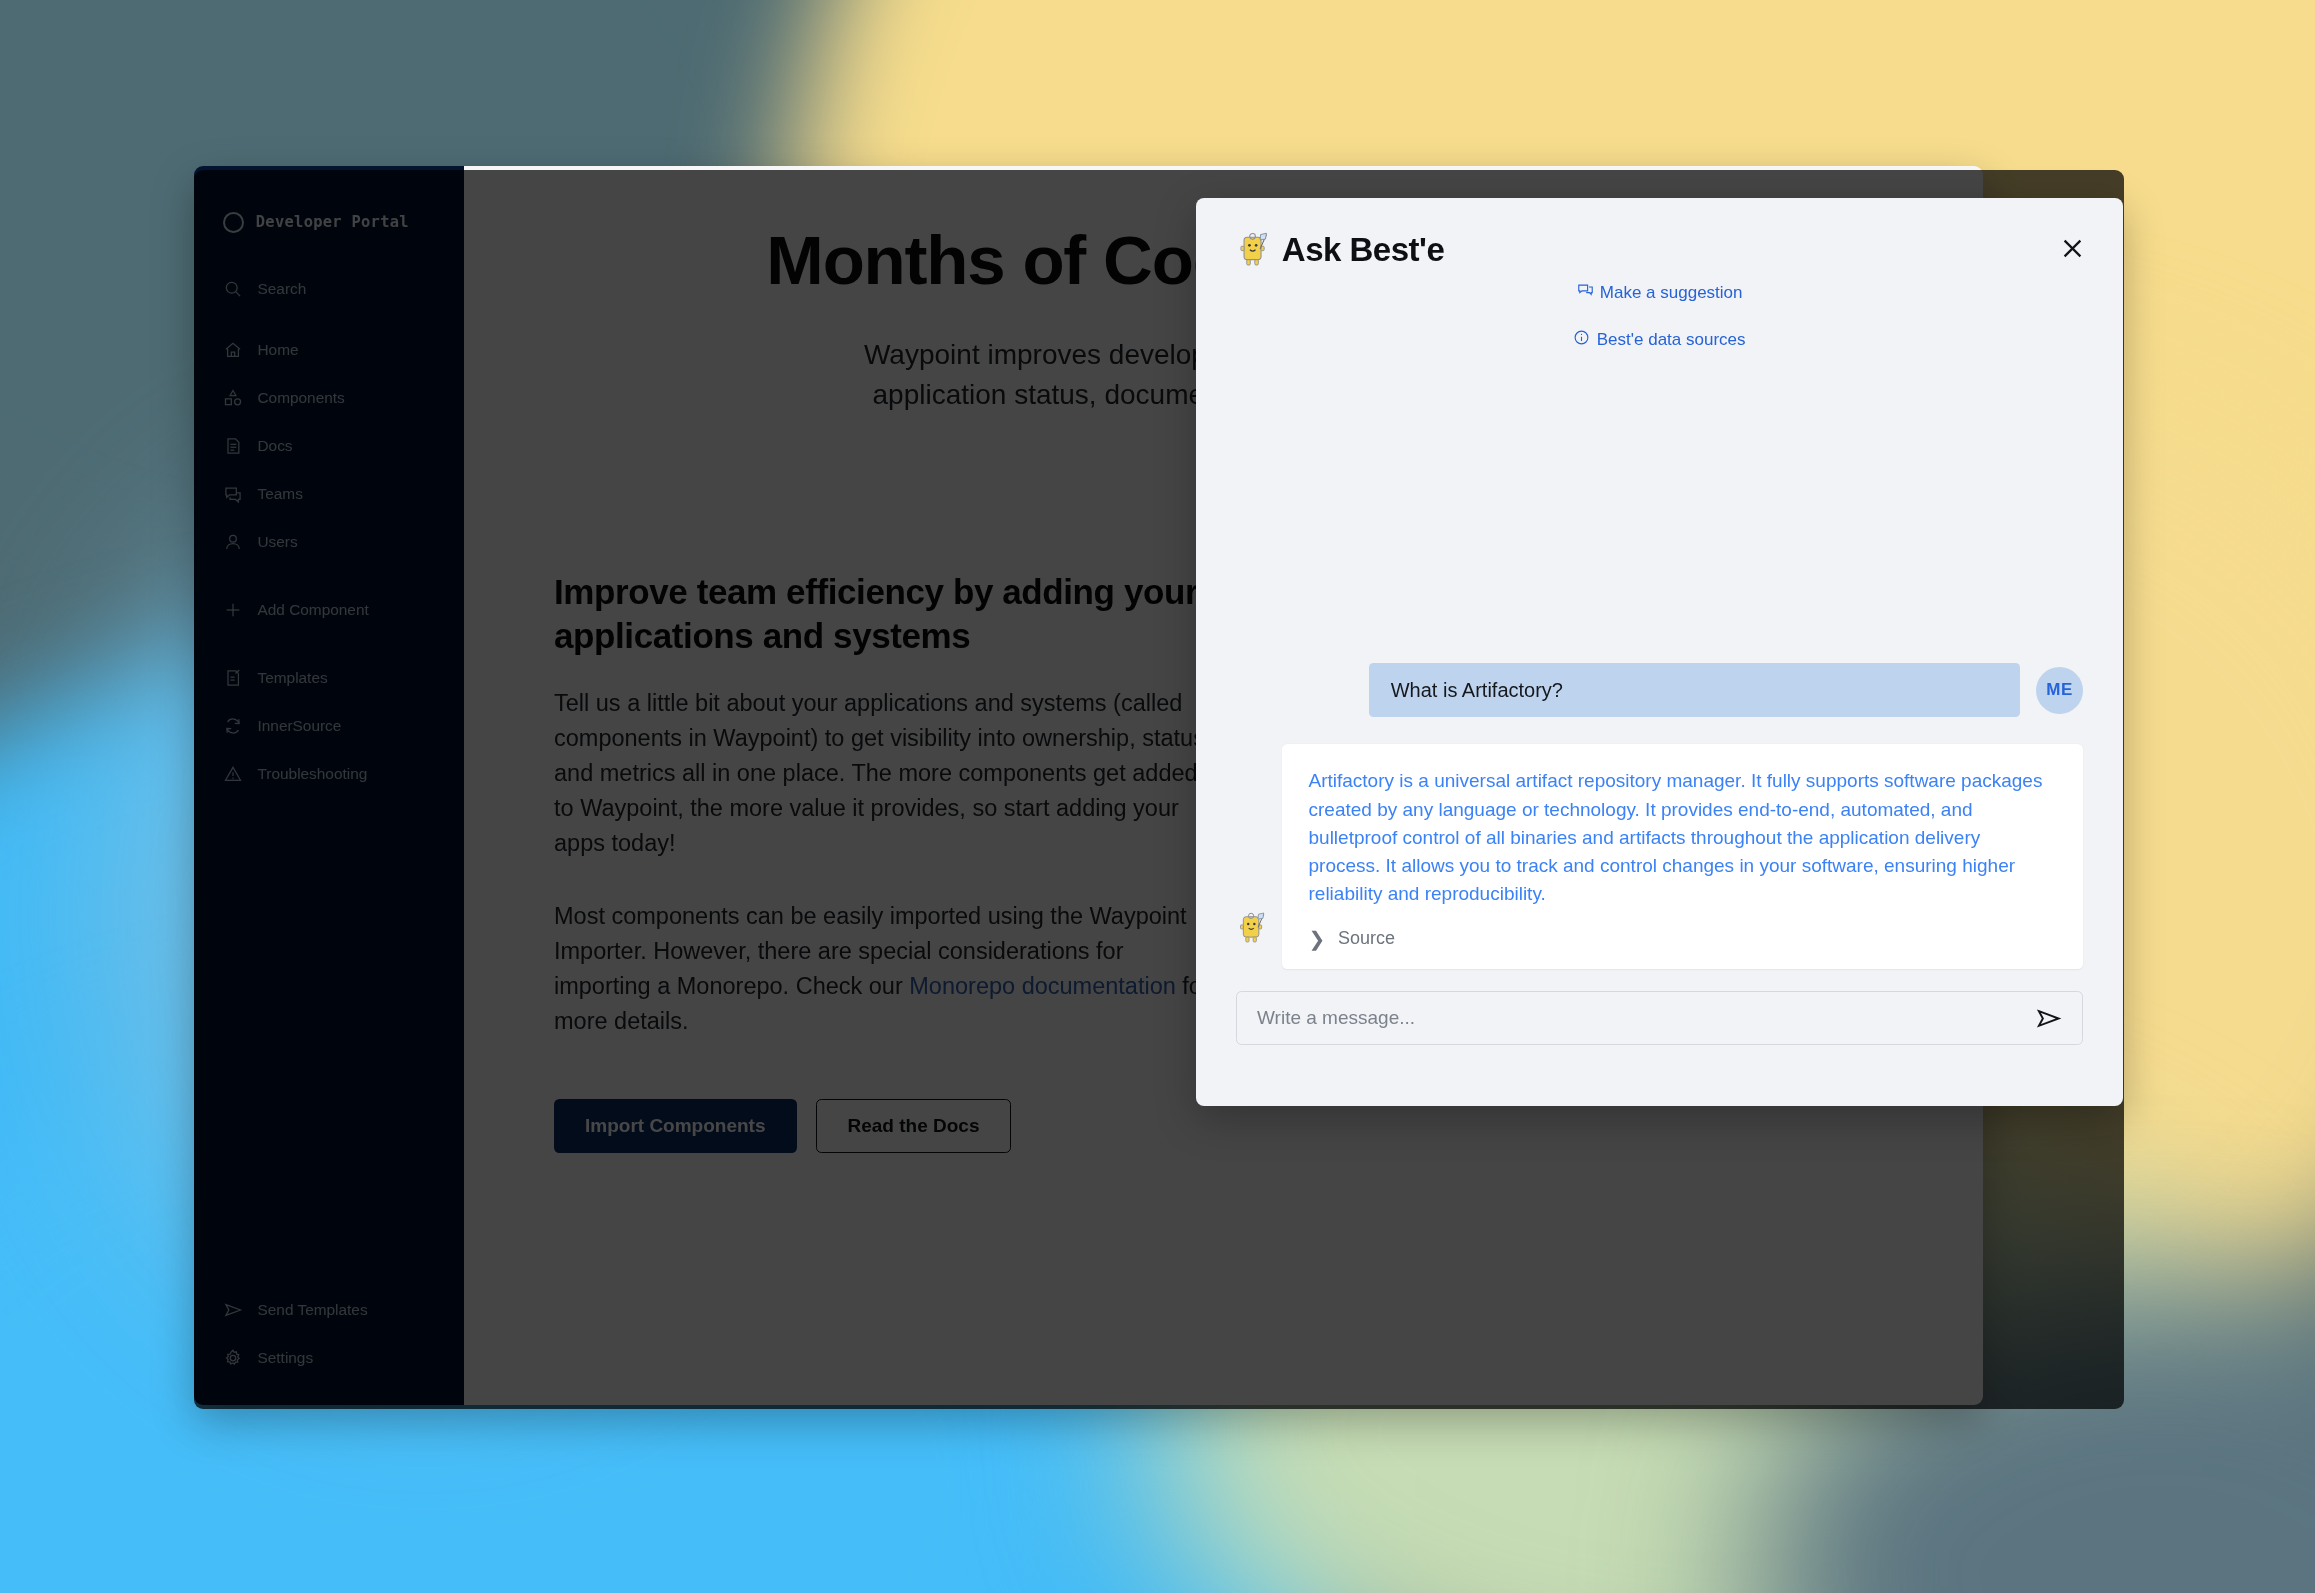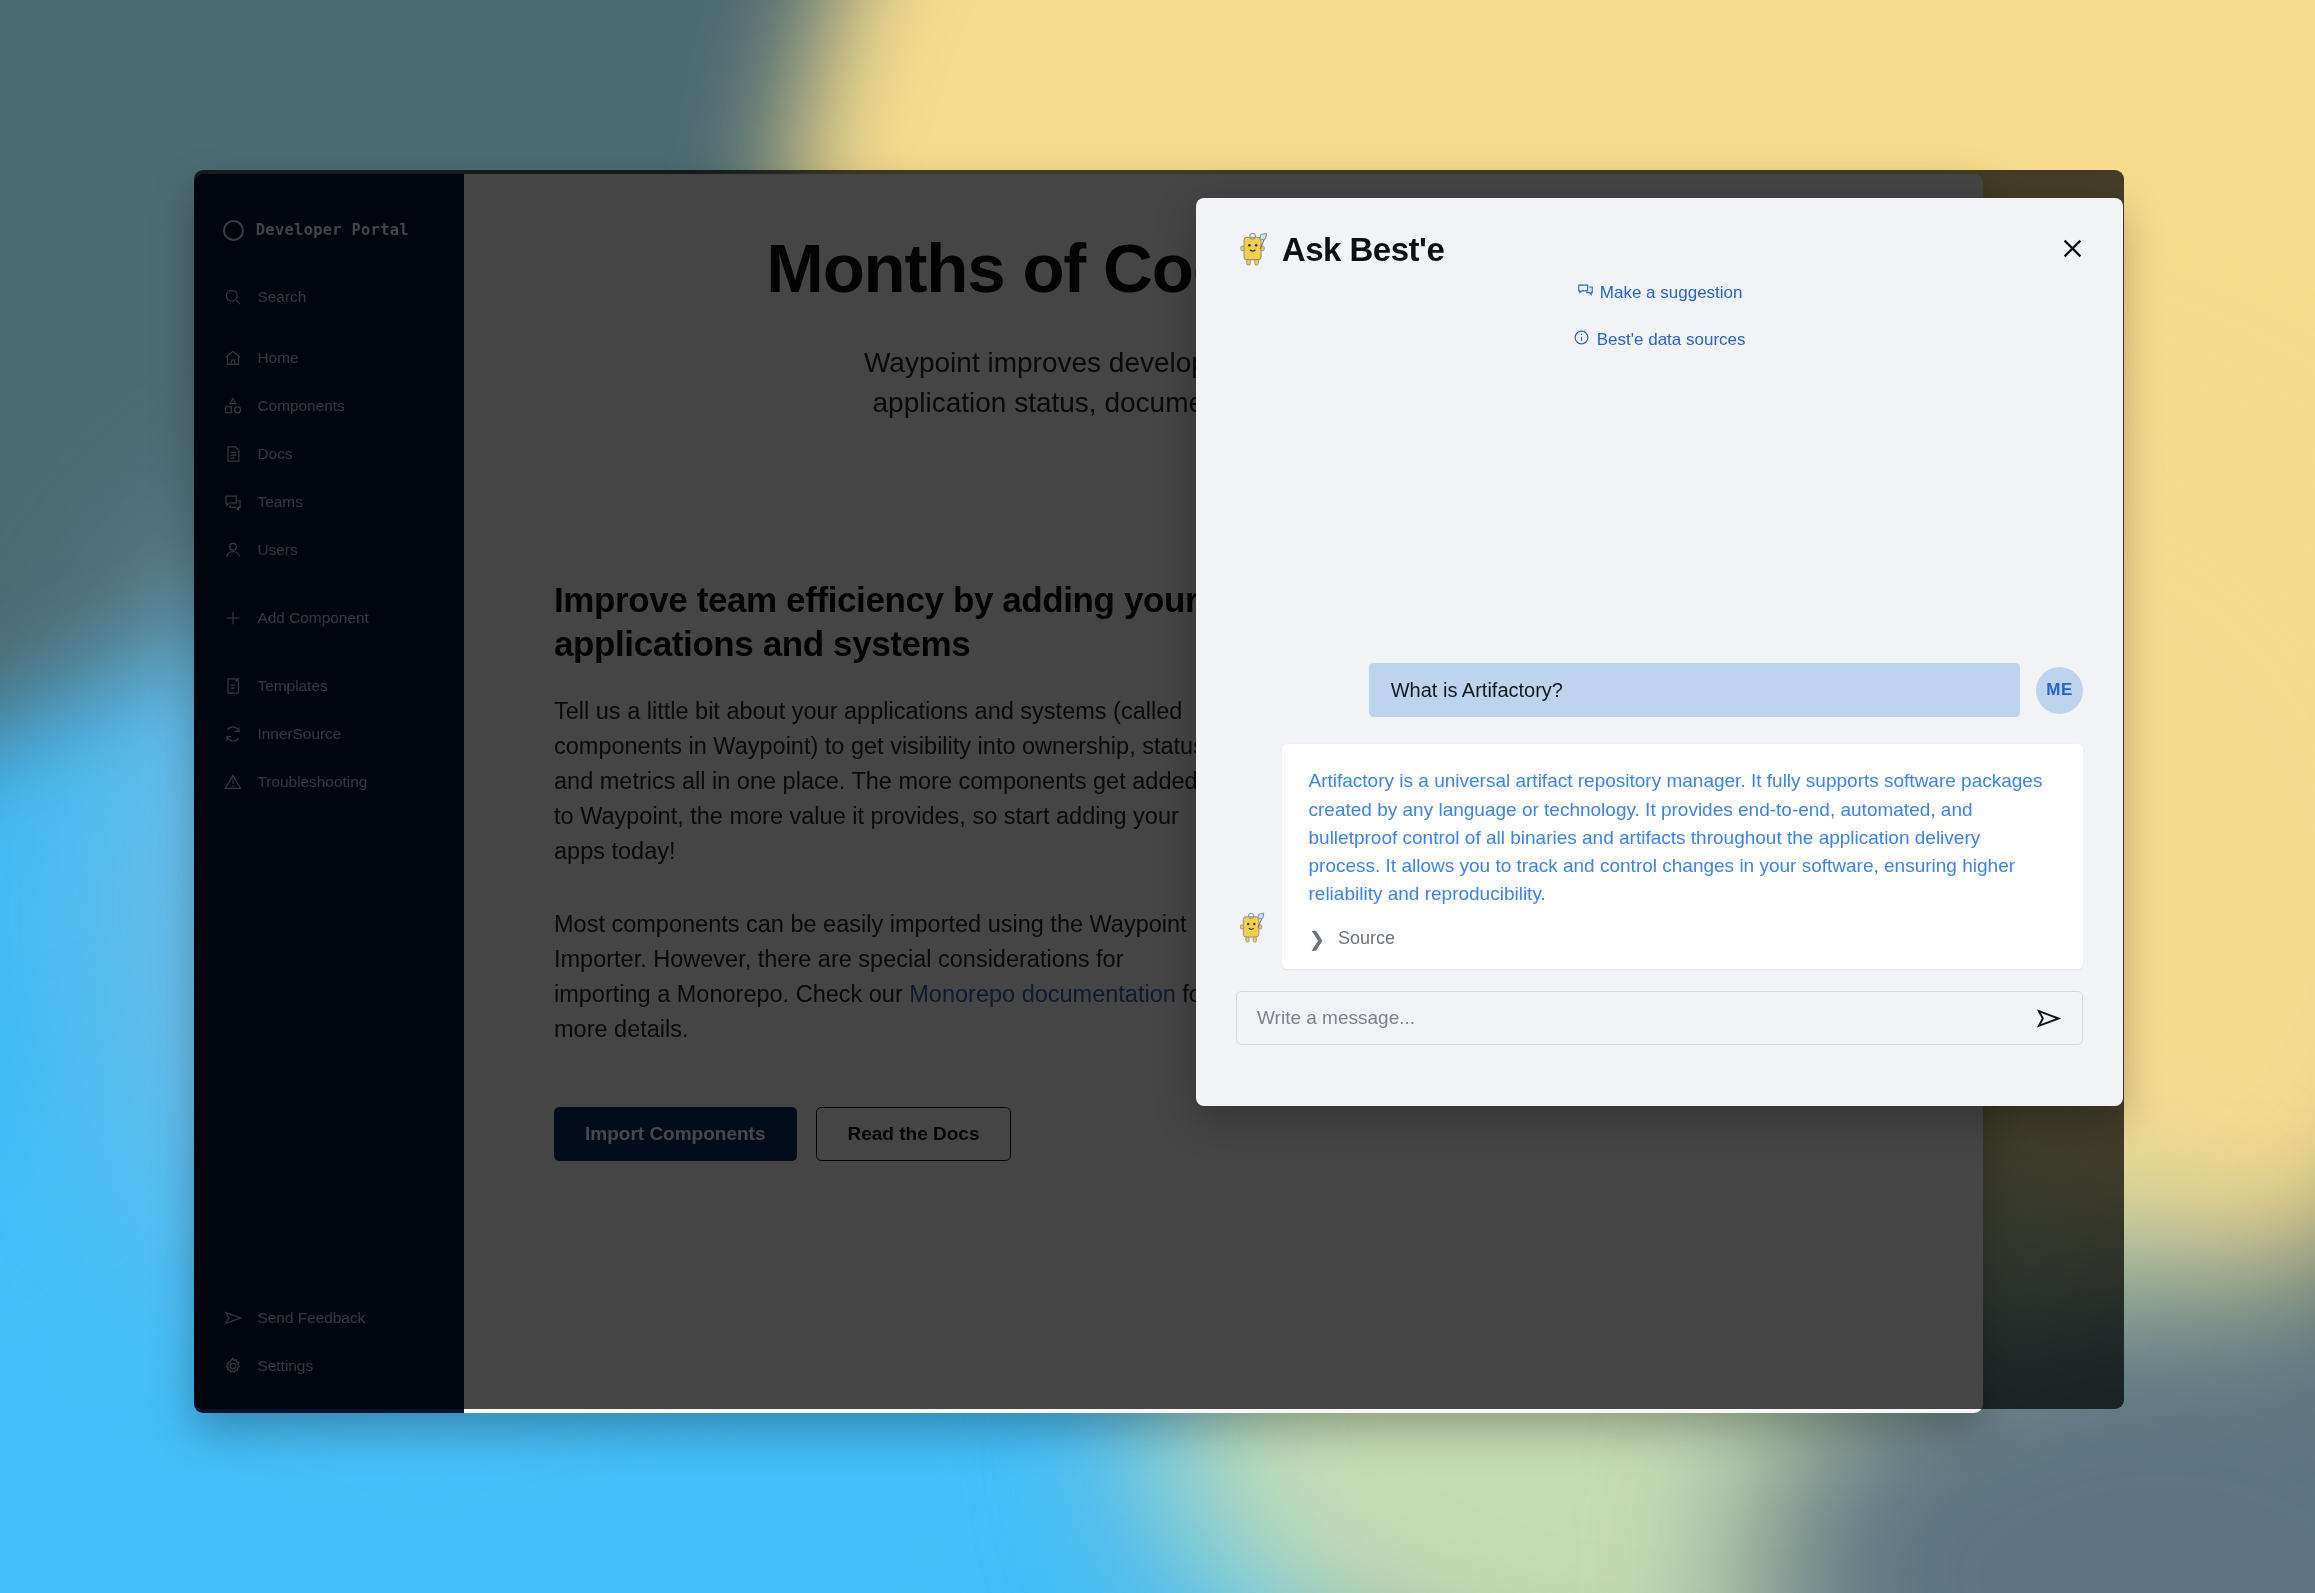--- a/index.html
+++ b/index.html
@@ -67,21 +67,21 @@
     left: 109px; top: 507px;
     width: 633px; height: 814px;
     background: #7fc0e0;
     filter: blur(100px);
     opacity: .85;
   }
 
   
   #app-window {
     position: absolute;
-    left: 194px; top: 174px;
+    left: 194px; top: 166px;
     width: 1789px; height: 1239px;
     border-radius: 9px;
     overflow: hidden;
     display: flex;
     box-shadow: 0 16.3px 43px rgba(0,0,0,.28);
   }
 
   
   #dim-overlay {
     position: absolute;
@@ -457,21 +457,21 @@
     </div>
 
     <div class="nav-spacer"></div>
 
     <div class="nav-item">
       <span class="ico">
         <svg viewBox="0 0 24 24">
             <path d="M3.5 5.5 L21 12 L3.5 18.5 L7 12 Z"></path>
           </svg>
       </span>
-      <span>Send Feedback</span>
+      <span>Send Templates</span>
     </div>
 
     <div class="nav-item">
       <span class="ico">
         <svg viewBox="0 0 24 24">
             <circle cx="12" cy="12" r="3.3"></circle>
             <path d="M12 2.8 L13.4 5.2 L16.1 4.6 L16.3 7.3 L18.9 8.1 L17.7 10.5 L19.4 12.6 L17.2 14.2 L17.7 16.9 L15 17 L13.7 19.4 L11.5 18 L9.2 19.2 L8.2 16.7 L5.5 16.4 L6.2 13.8 L4.3 12 L6.3 10.2 L5.8 7.6 L8.5 7.4 L9.7 5 Z"></path>
           </svg>
       </span>
       <span>Settings</span>

